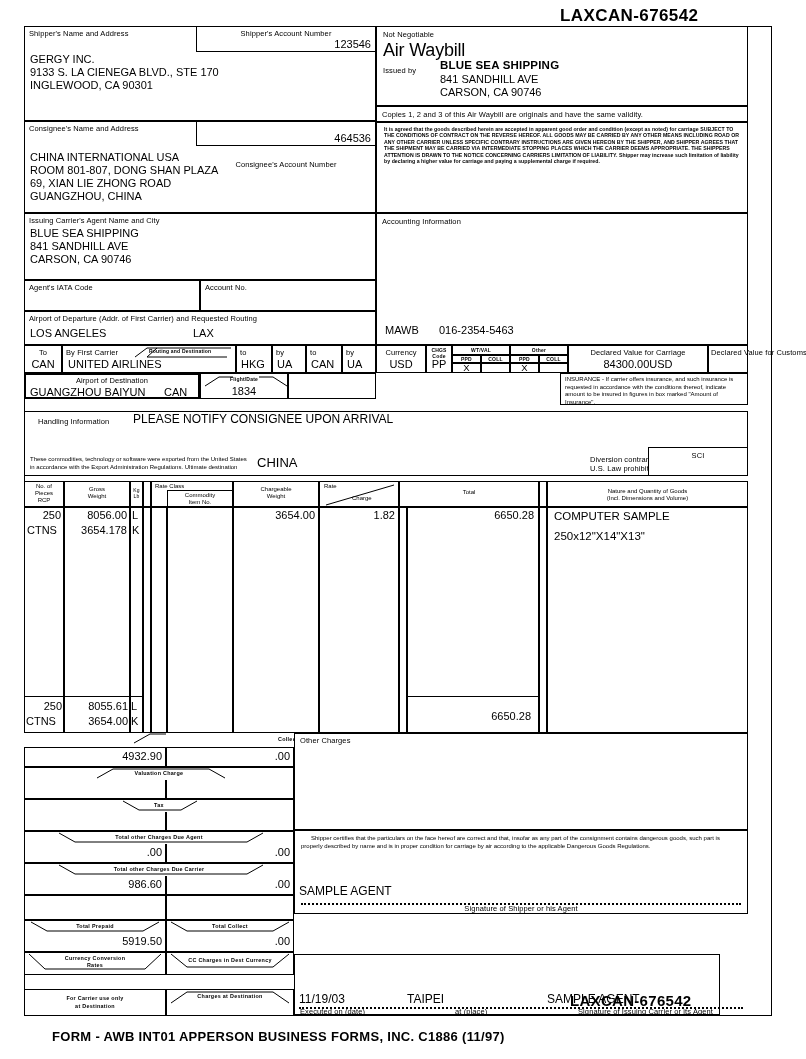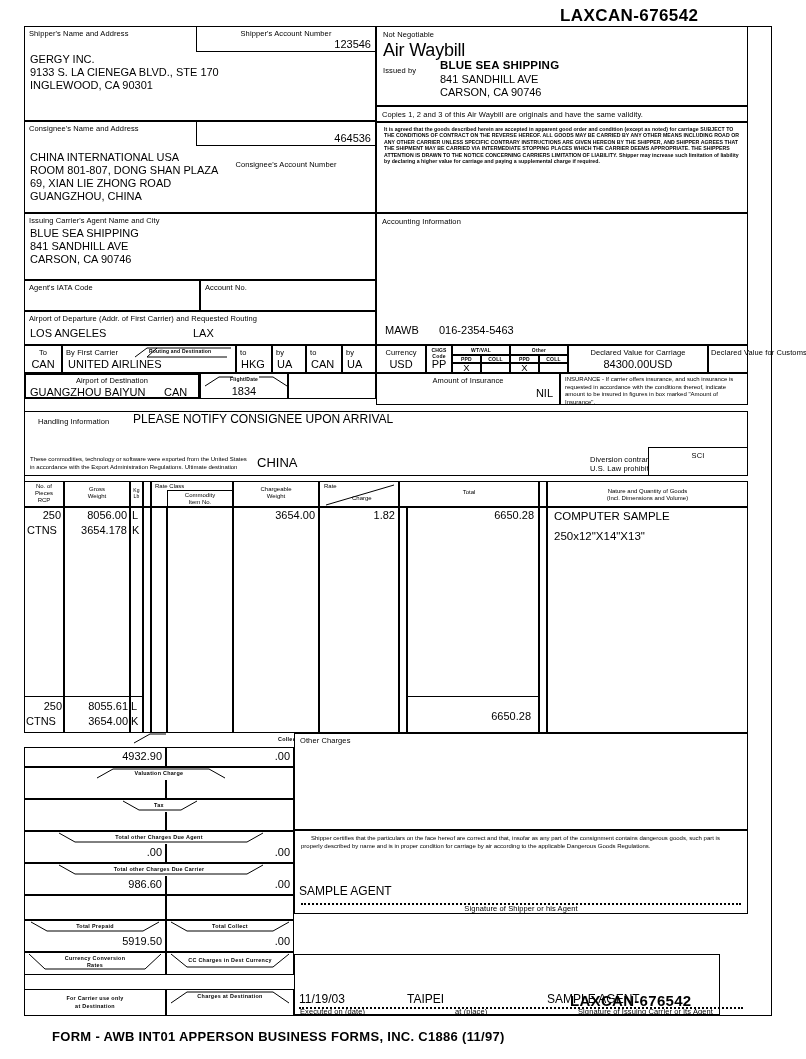--- a/index.html
+++ b/index.html
@@ -223,24 +223,20 @@
     <svg class="diagline" style="left:4px;top:1px;" width="82" height="12">
       <polyline points="0,11 14,2 28,2" fill="none" stroke="#000" stroke-width="1"></polyline>
       <polyline points="54,2 68,2 82,11" fill="none" stroke="#000" stroke-width="1"></polyline>
     </svg>
     <div class="val abs c" style="left:0;top:11px;width:100%;">1834</div>
   </div>
   <div class="cell" style="left:288px;top:373px;width:88px;height:26px;">
     <div class="val abs c" style="left:0;top:11px;width:100%;"></div>
   </div>
 
-  <div class="cell" style="left:376px;top:373px;width:184px;height:32px;">
-    <div class="lbl abs c" style="left:0;top:2px;width:100%;">Amount of Insurance</div>
-    <div class="val abs r" style="right:6px;top:13px;width:160px;">NIL</div>
-  </div>
   <div class="cell" style="left:560px;top:373px;width:188px;height:32px;">
     <div class="para abs" style="left:4px;top:2px;width:180px;">INSURANCE - If carrier offers insurance, and such insurance is requested in accordance with the conditions thereof, indicate amount to be insured in figures in box marked "Amount of Insurance".</div>
   </div>
 
   <div class="cell" style="left:24px;top:411px;width:724px;height:65px;">
     <div class="lbl abs" style="left:13px;top:5px;">Handling Information</div>
     <div class="val abs" style="left:108px;top:1px;font-size:12px;">PLEASE NOTIFY CONSIGNEE UPON ARRIVAL</div>
     <div class="para abs" style="left:5px;top:44px;">These commodities, technology or software were exported from the United States</div>
     <div class="para abs" style="left:5px;top:52px;">in accordance with the Export Administration Regulations. Ultimate destination</div>
     <div class="val-sm abs" style="left:232px;top:45px;font-size:13px;">CHINA</div>

